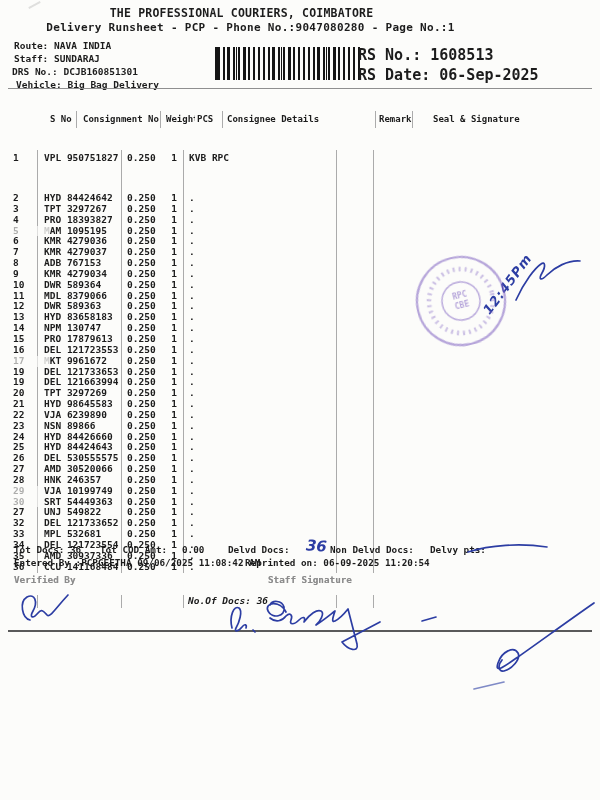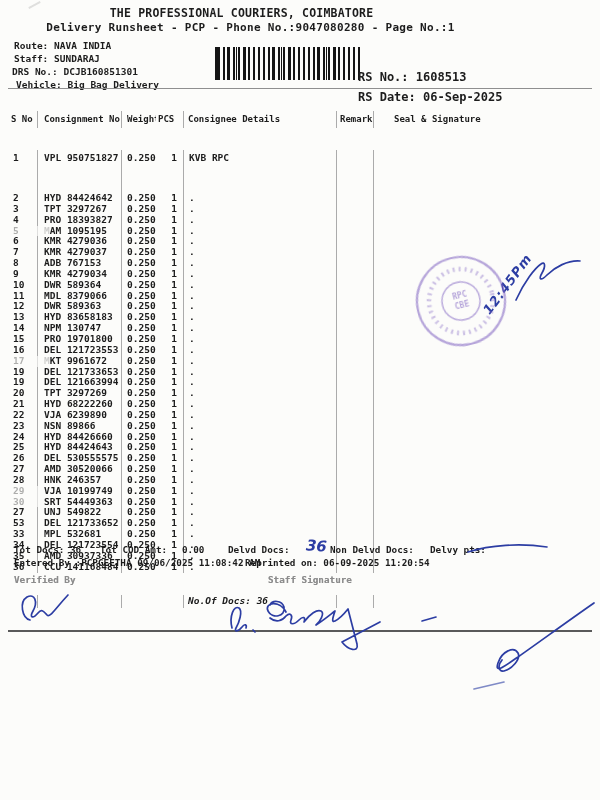--- a/index.html
+++ b/index.html
@@ -5,39 +5,39 @@
   html,body{margin:0;padding:0;}
   .page{
     position:relative; width:600px; height:800px; overflow:hidden;
     background:#fcfcfa; color:#1c1c1c;
     font-family:"DejaVu Sans Mono", monospace; font-weight:bold;
   }
   .abs{position:absolute; white-space:pre;}
   .title{top:6px; left:0; width:483px; text-align:center; font-size:11.5px; letter-spacing:.2px;}
   .subtitle{top:21px; left:0; width:501px; text-align:center; font-size:11px; letter-spacing:.3px;}
   .info{left:14px; font-size:9.5px;}
-  .rs{left:358px; font-size:12px;margin-top:24px;}
+  .rs{left:358px; font-size:15px;}
   .barcode{
     left:215px; top:47px; width:140px; height:33px;
     background:
       repeating-linear-gradient(90deg,#151515 0 2px,transparent 2px 5px),
       repeating-linear-gradient(90deg,#151515 0 1px,transparent 1px 9px);
     border-left:3px solid #151515; border-right:2px solid #151515;
   }
   
   .tbl{
     left:8px; top:88px; width:584px;
     border-top:1px solid #8f8f8f; border-bottom:2px solid #5a5a5a;
     font-size:9.5px;
   }
   .trow,.thead,.ndrow{
     display:grid;
     grid-template-columns:30px 84px 34px 28px 153px 37px 1fr;
   }
-  .thead{height:17px; font-size:9px;}
+  .thead{height:17px; font-size:9px;margin-left:39px;}
   .trow{height:10.85px; line-height:10.85px;}
   .trow.first-row{height:43px; line-height:12px; padding-top:0;}
   .first-row .c{padding-top:2px;}
   .ndrow{height:13px; line-height:12px;font-style:italic;}
   .c{overflow:hidden; white-space:pre;}
   .b-r{border-right:1px solid #ababab;}
   .c.sno{padding-left:5px;}
   .c.cons{padding-left:6px;}
   .c.wt{padding-left:5px;}
   .c.pcs{text-align:right; padding-right:6px;}
@@ -204,21 +204,21 @@
   </div><div class="trow">
     <span class="c b-r sno">14</span>
     <span class="c b-r cons">NPM 130747</span>
     <span class="c wt">0.250</span>
     <span class="c b-r pcs">1</span>
     <span class="c b-r consg">.</span>
     <span class="c b-r rem"></span>
     <span class="c seal"></span>
   </div><div class="trow">
     <span class="c b-r sno">15</span>
-    <span class="c b-r cons">PRO 19701800</span>
+    <span class="c b-r cons">PRO 17879613</span>
     <span class="c wt">0.250</span>
     <span class="c b-r pcs">1</span>
     <span class="c b-r consg">.</span>
     <span class="c b-r rem"></span>
     <span class="c seal"></span>
   </div><div class="trow">
     <span class="c b-r sno">16</span>
     <span class="c b-r cons">DEL 121723553</span>
     <span class="c wt">0.250</span>
     <span class="c b-r pcs">1</span>
@@ -252,21 +252,21 @@
   </div><div class="trow">
     <span class="c b-r sno">20</span>
     <span class="c b-r cons">TPT 3297269</span>
     <span class="c wt">0.250</span>
     <span class="c b-r pcs">1</span>
     <span class="c b-r consg">.</span>
     <span class="c b-r rem"></span>
     <span class="c seal"></span>
   </div><div class="trow">
     <span class="c b-r sno">21</span>
-    <span class="c b-r cons">HYD 68222260</span>
+    <span class="c b-r cons">HYD 98645583</span>
     <span class="c wt">0.250</span>
     <span class="c b-r pcs">1</span>
     <span class="c b-r consg">.</span>
     <span class="c b-r rem"></span>
     <span class="c seal"></span>
   </div><div class="trow">
     <span class="c b-r sno">22</span>
     <span class="c b-r cons">VJA 6239890</span>
     <span class="c wt">0.250</span>
     <span class="c b-r pcs">1</span>
@@ -339,21 +339,21 @@
     <span class="c seal"></span>
   </div><div class="trow">
     <span class="c b-r sno">27</span>
     <span class="c b-r cons">UNJ 549822</span>
     <span class="c wt">0.250</span>
     <span class="c b-r pcs">1</span>
     <span class="c b-r consg">.</span>
     <span class="c b-r rem"></span>
     <span class="c seal"></span>
   </div><div class="trow">
-    <span class="c b-r sno">53</span>
+    <span class="c b-r sno">32</span>
     <span class="c b-r cons">DEL 121733652</span>
     <span class="c wt">0.250</span>
     <span class="c b-r pcs">1</span>
     <span class="c b-r consg">.</span>
     <span class="c b-r rem"></span>
     <span class="c seal"></span>
   </div><div class="trow">
     <span class="c b-r sno">33</span>
     <span class="c b-r cons">MPL 532681</span>
     <span class="c wt">0.250</span>

